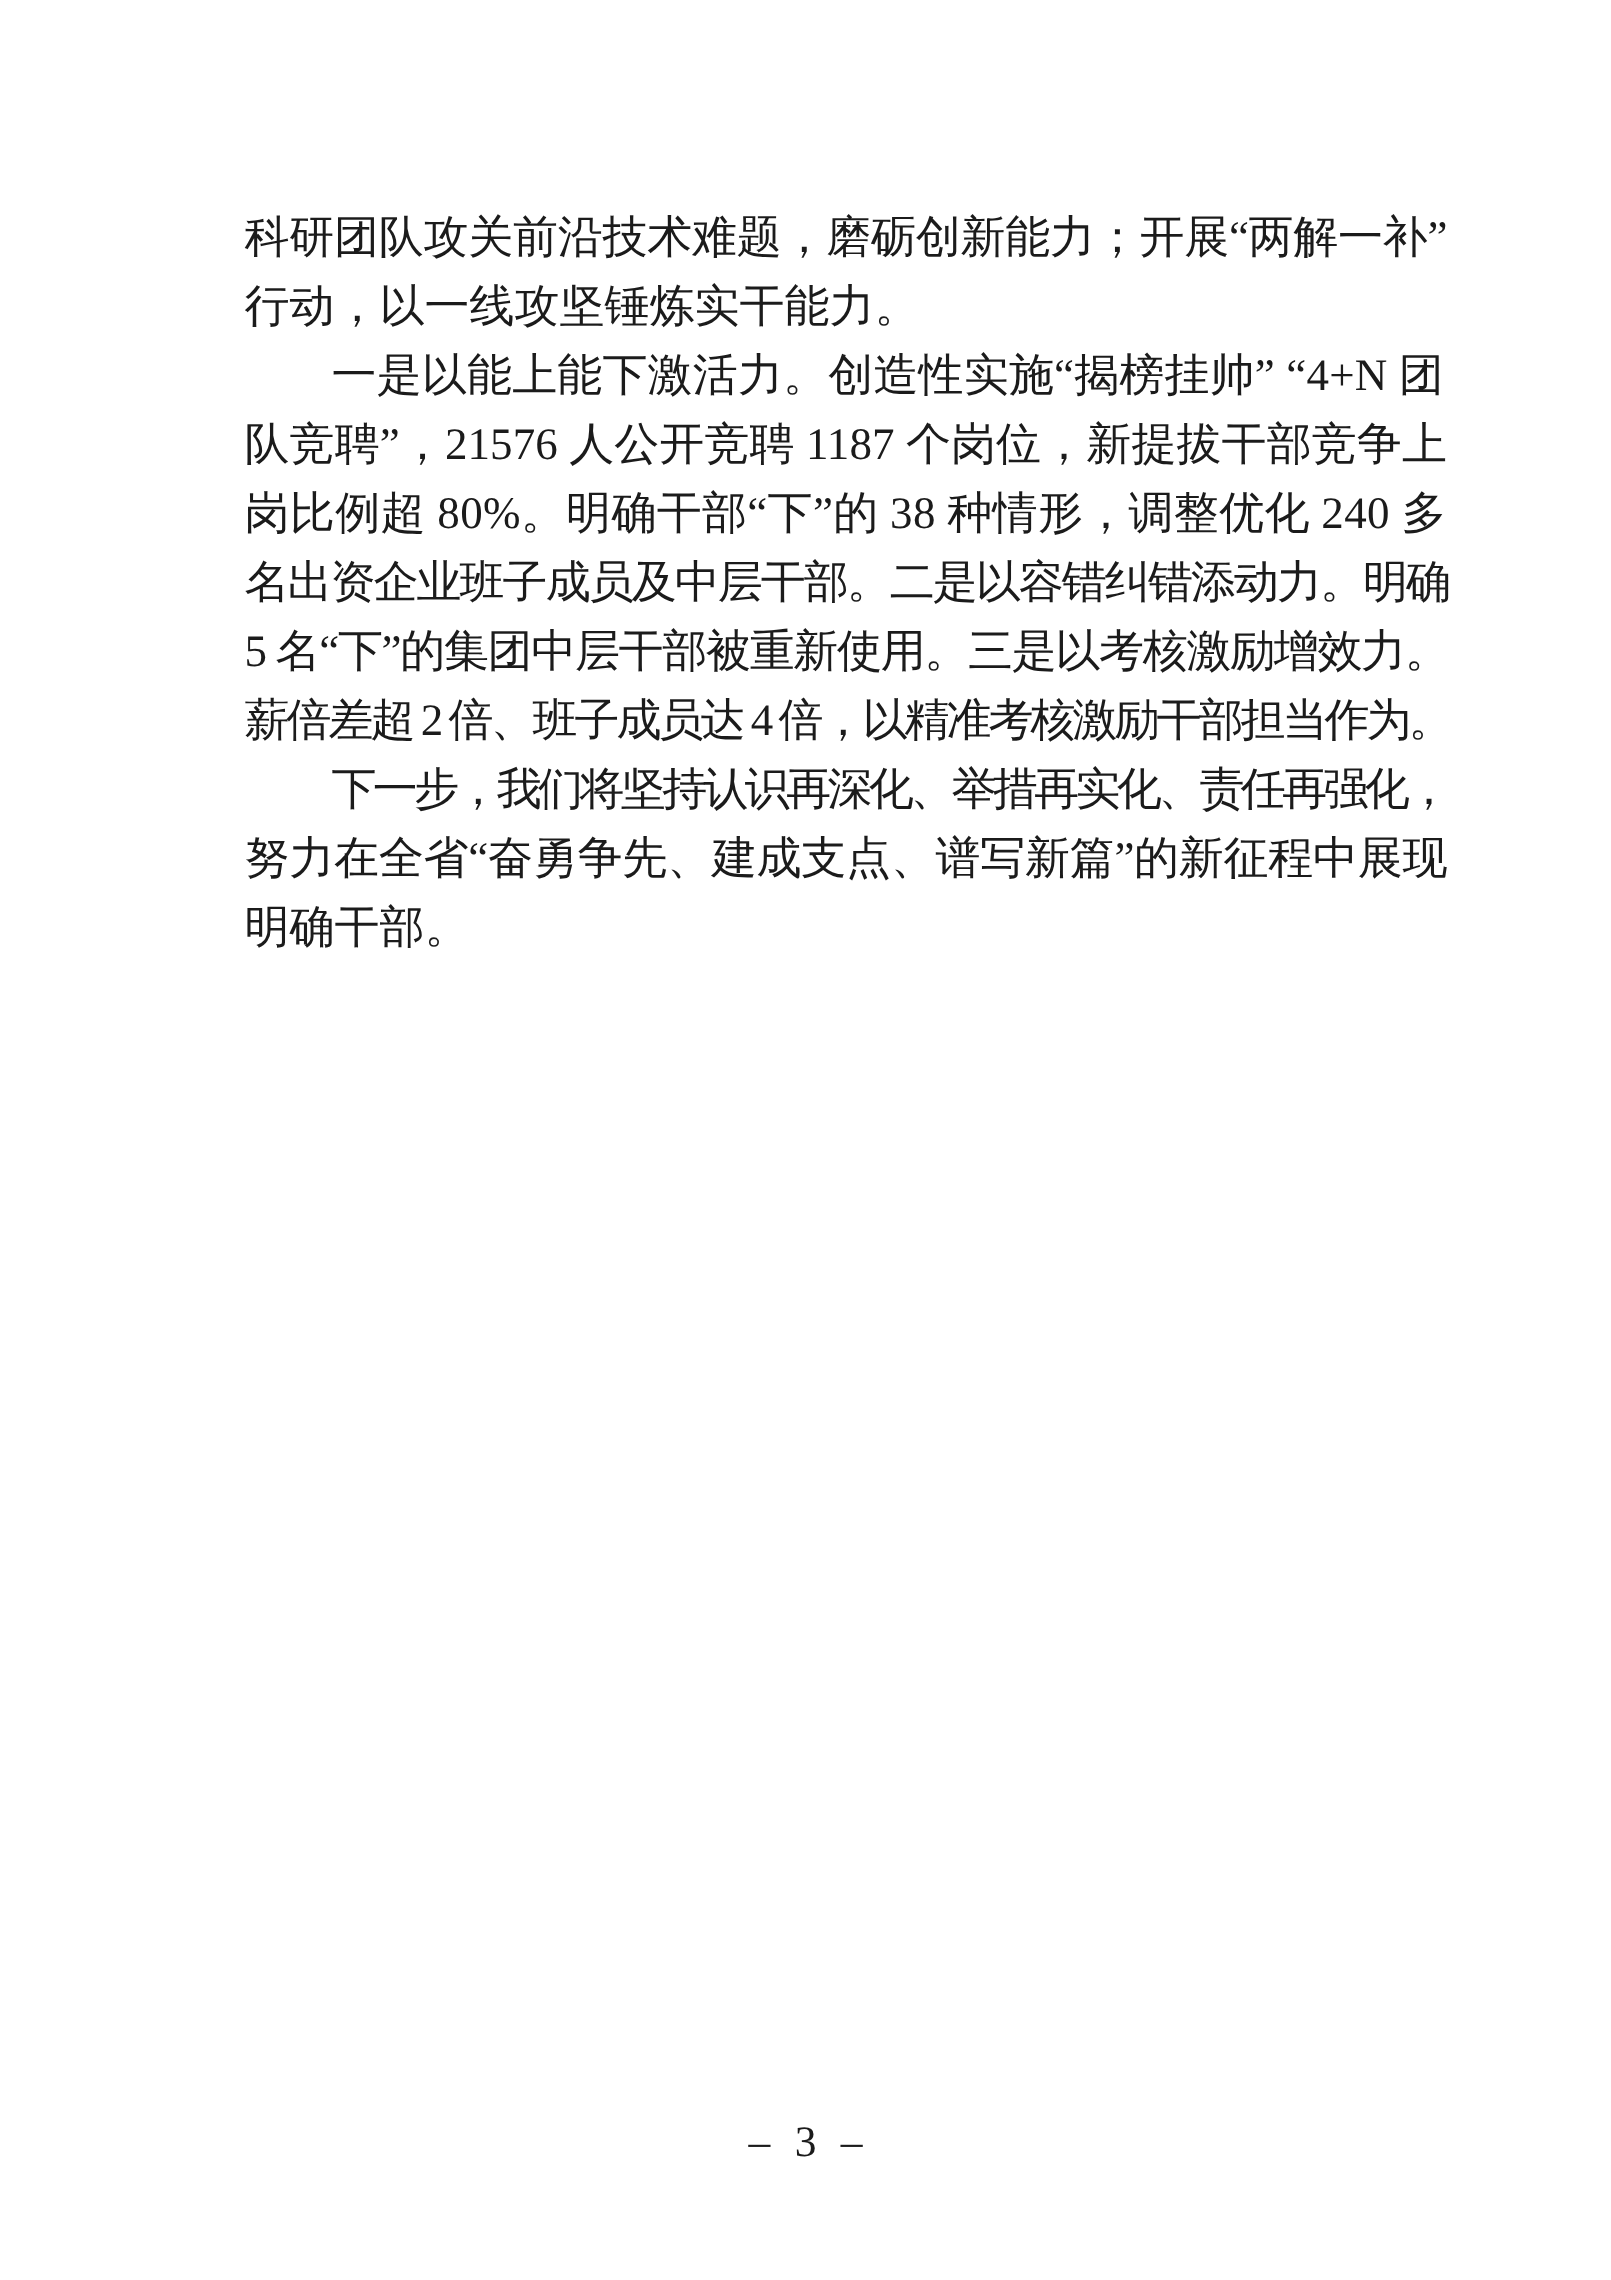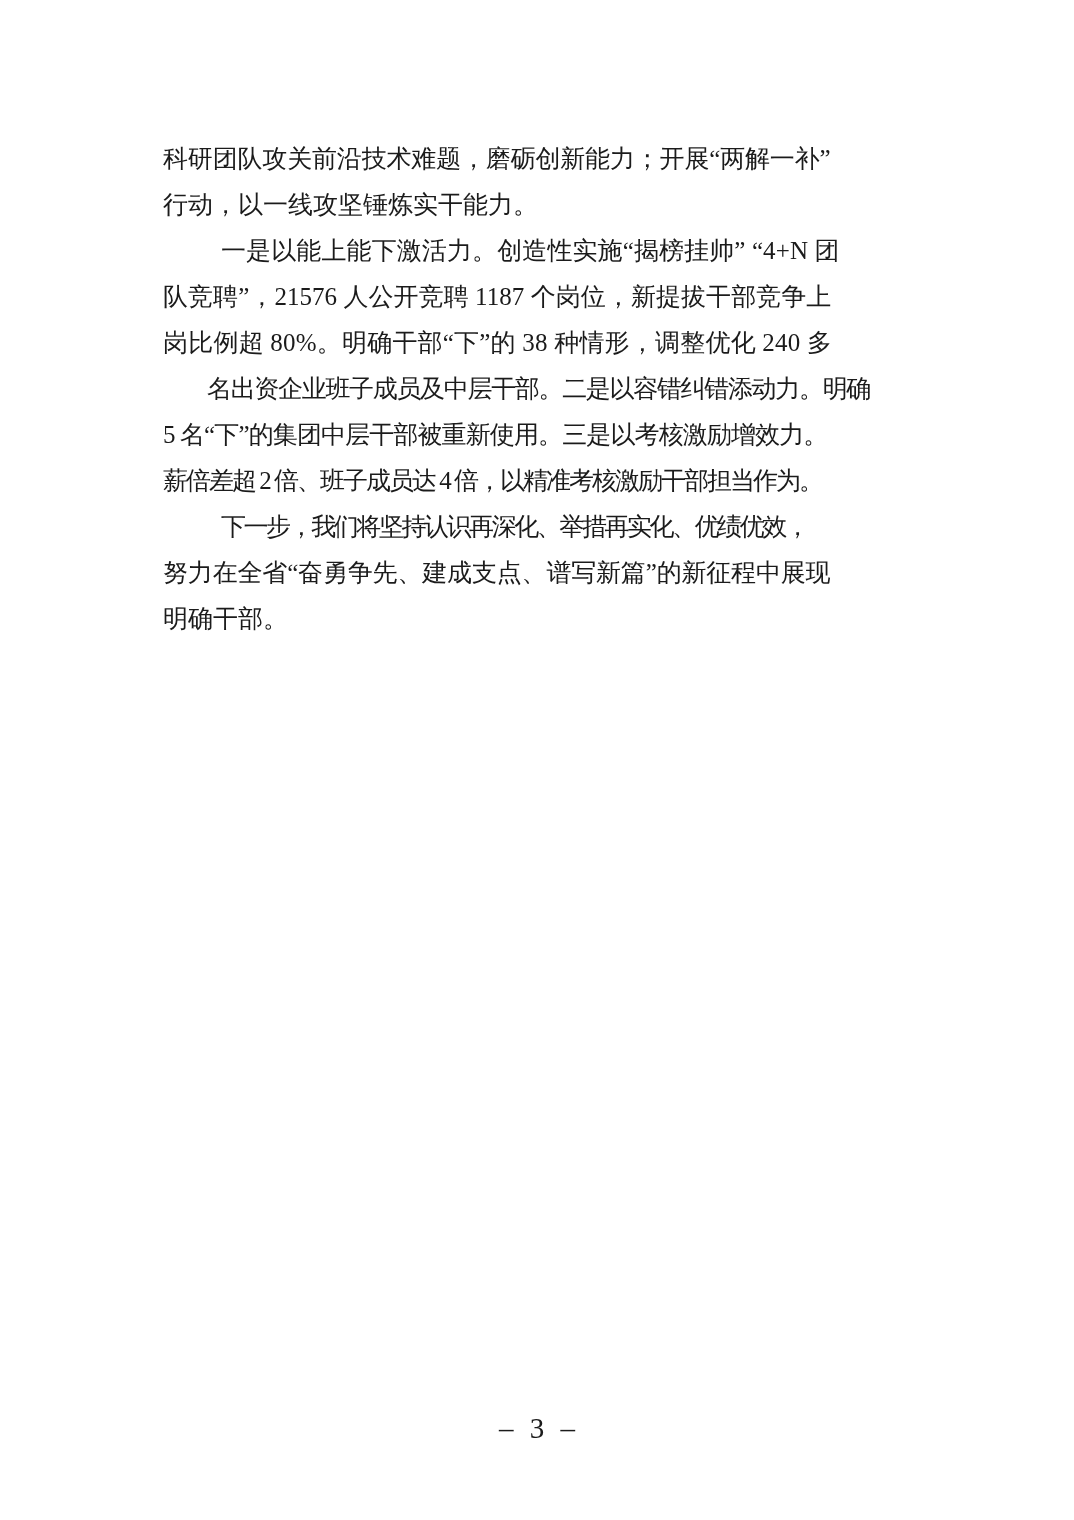--- a/index.html
+++ b/index.html
@@ -22,21 +22,21 @@
   }
   .text-block {
     position: absolute;
     left: 163px;
     top: 136px;
     width: 775px;
   }
   .line {
     height: 46px;
     line-height: 46px;
-    font-size: 25px;
+    font-size: 30px;
     white-space: nowrap;
     text-align: left;
     color: #1b1b1b;
   }
   .line.indent {
     padding-left: 58px;
   }
   .line-text {
     display: inline-block;
     white-space: nowrap;
@@ -57,24 +57,24 @@
 <body>
 
 <div class="page">
 
   <div class="text-block">
     <div class="line justify"><span class="line-text" style="letter-spacing: -0.169643px;">科研团队攻关前沿技术难题，磨砺创新能力；开展“两解一补”</span></div>
     <div class="line"><span class="line-text">行动，以一线攻坚锤炼实干能力。</span></div>
     <div class="line justify indent"><span class="line-text" style="letter-spacing: 0.106142px;">一是以能上能下激活力。创造性实施“揭榜挂帅” “4+N 团</span></div>
     <div class="line justify"><span class="line-text" style="letter-spacing: 0.0574449px;">队竞聘”，21576 人公开竞聘 1187 个岗位，新提拔干部竞争上</span></div>
     <div class="line justify"><span class="line-text" style="letter-spacing: 0.209821px;">岗比例超 80%。明确干部“下”的 38 种情形，调整优化 240 多</span></div>
-    <div class="line justify"><span class="line-text" style="letter-spacing: -1.32143px; margin-left: 44px;">名出资企业班子成员及中层干部。二是以容错纠错添动力。明确</span></div>
+    <div class="line justify"><span class="line-text" style="letter-spacing: -1.32143px;">名出资企业班子成员及中层干部。二是以容错纠错添动力。明确</span></div>
     <div class="line justify"><span class="line-text" style="letter-spacing: -0.883333px;">5 名“下”的集团中层干部被重新使用。三是以考核激励增效力。</span></div>
     <div class="line justify"><span class="line-text" style="letter-spacing: -2px;">薪倍差超 2 倍、班子成员达 4 倍，以精准考核激励干部担当作为。</span></div>
-    <div class="line justify indent"><span class="line-text" style="letter-spacing: -2.44444px;">下一步，我们将坚持认识再深化、举措再实化、优绩优效，</span></div>
+    <div class="line justify indent"><span class="line-text" style="letter-spacing: -2.44444px;">下一步，我们将坚持认识再深化、举措再实化、责任再强化，</span></div>
     <div class="line justify"><span class="line-text" style="letter-spacing: -0.169643px;">努力在全省“奋勇争先、建成支点、谱写新篇”的新征程中展现</span></div>
     <div class="line"><span class="line-text">明确干部。</span></div>
   </div>
 
   <div class="footer">
     <span>– 3 –</span>
   </div>
 
 </div>
 

